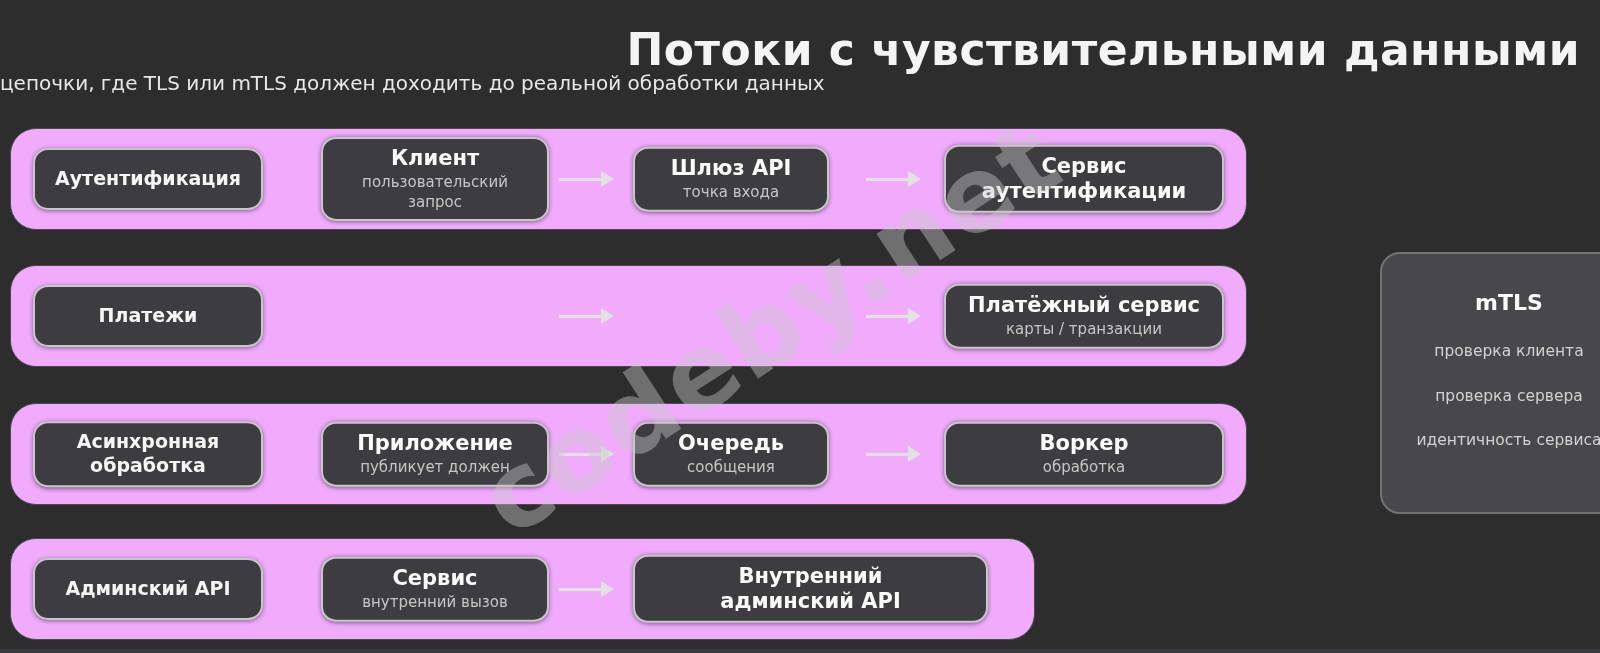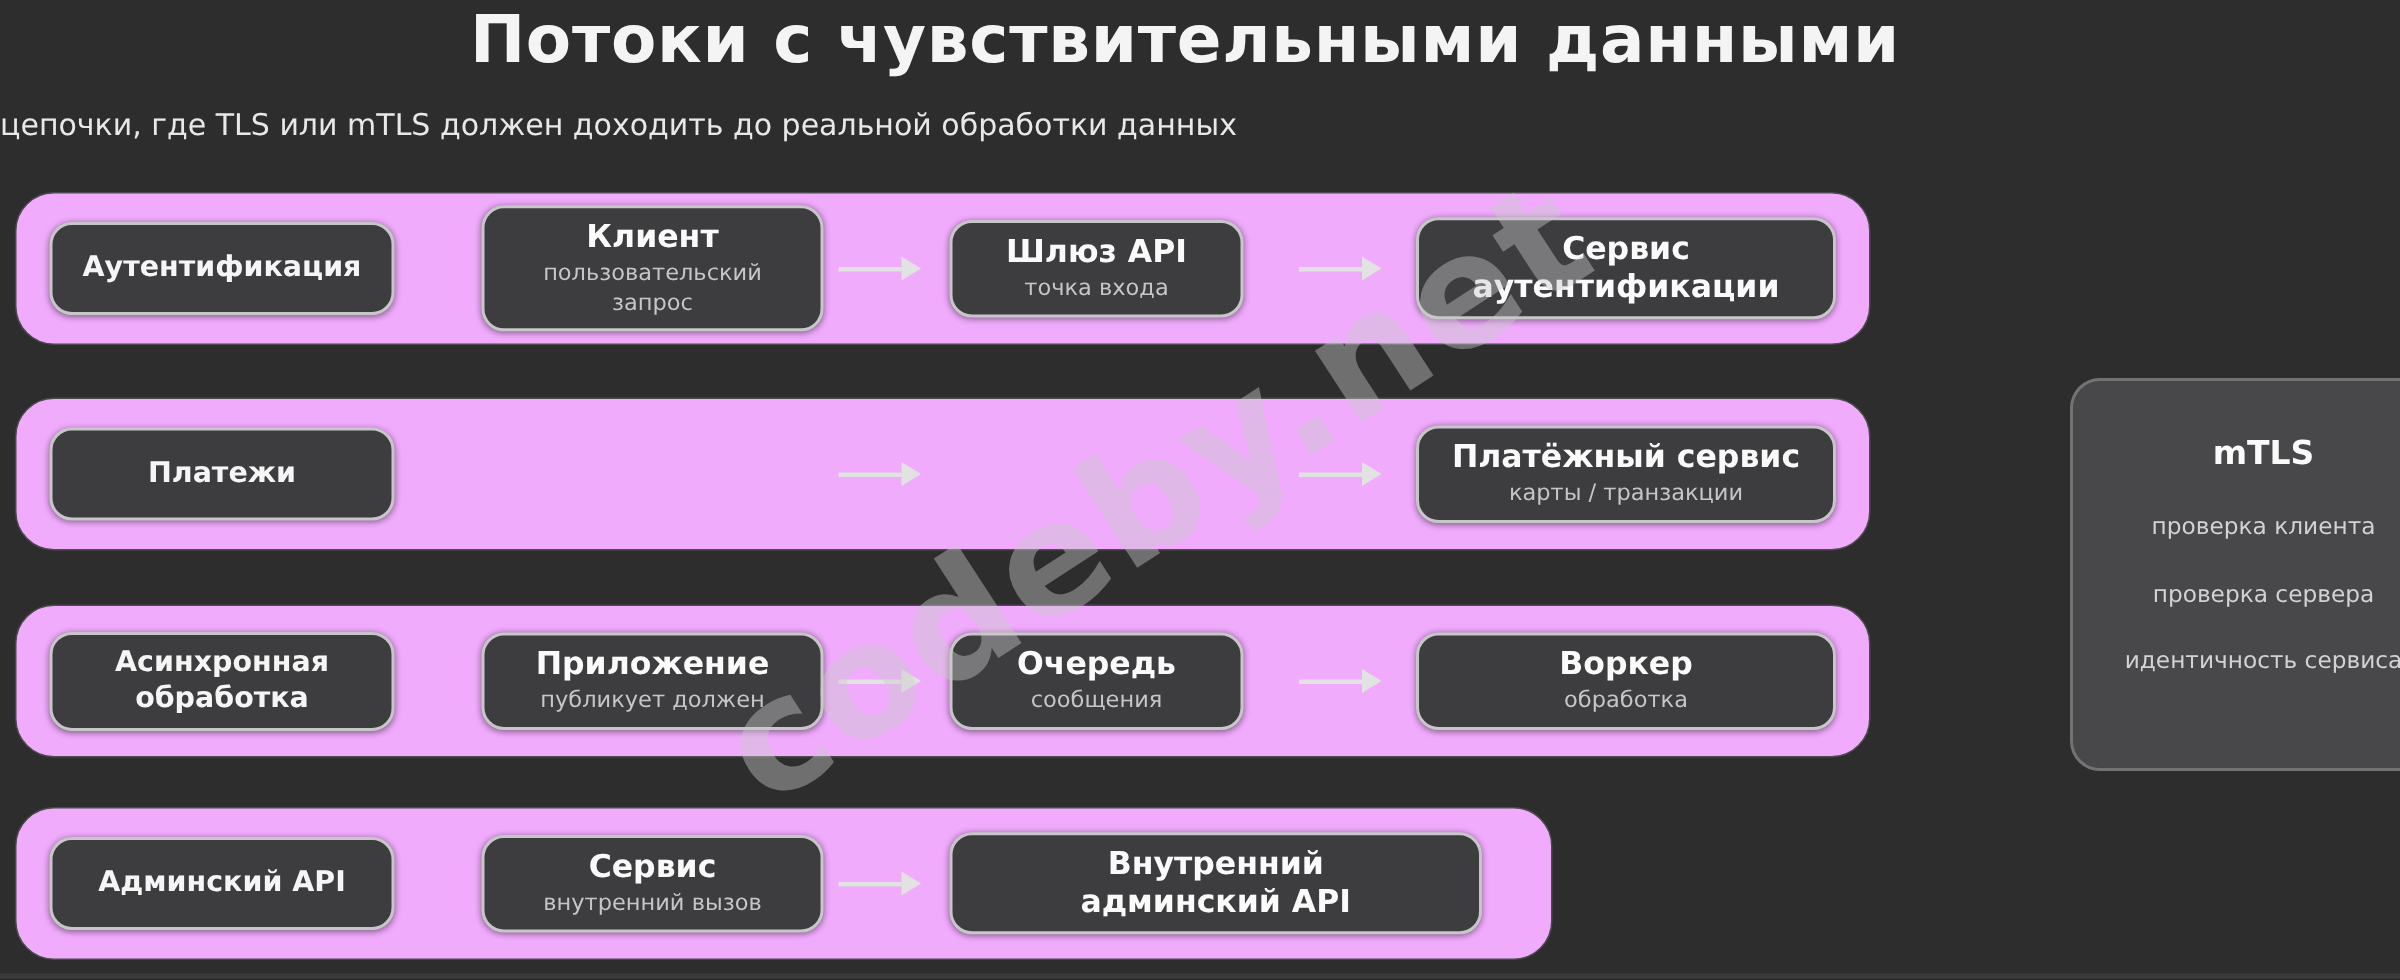--- a/index.html
+++ b/index.html
@@ -5,22 +5,22 @@
   html,body{margin:0;padding:0;background:#1f1f1f;}
   .canvas{
     position:relative;
     width:1600px;height:653px;
     background:#2d2d2e;
     overflow:hidden;
     font-family:"DejaVu Sans","Liberation Sans",sans-serif;
     color:#f0f0f0;
   }
   .page-title{
-    position:absolute;top:1px;left:0;width:1580px;
-    text-align:center;
+    position:absolute;top:24px;left:0;width:1580px;
+    text-align:right;
     font-size:44px;font-weight:800;letter-spacing:0.5px;
     color:#f4f4f4;
   }
   .page-subtitle{
     position:absolute;top:71px;left:0;width:1580px;
     font-size:20px;font-weight:400;
     color:#e8e8e8;
   }
   .flow-row{
     position:absolute;left:10px;

